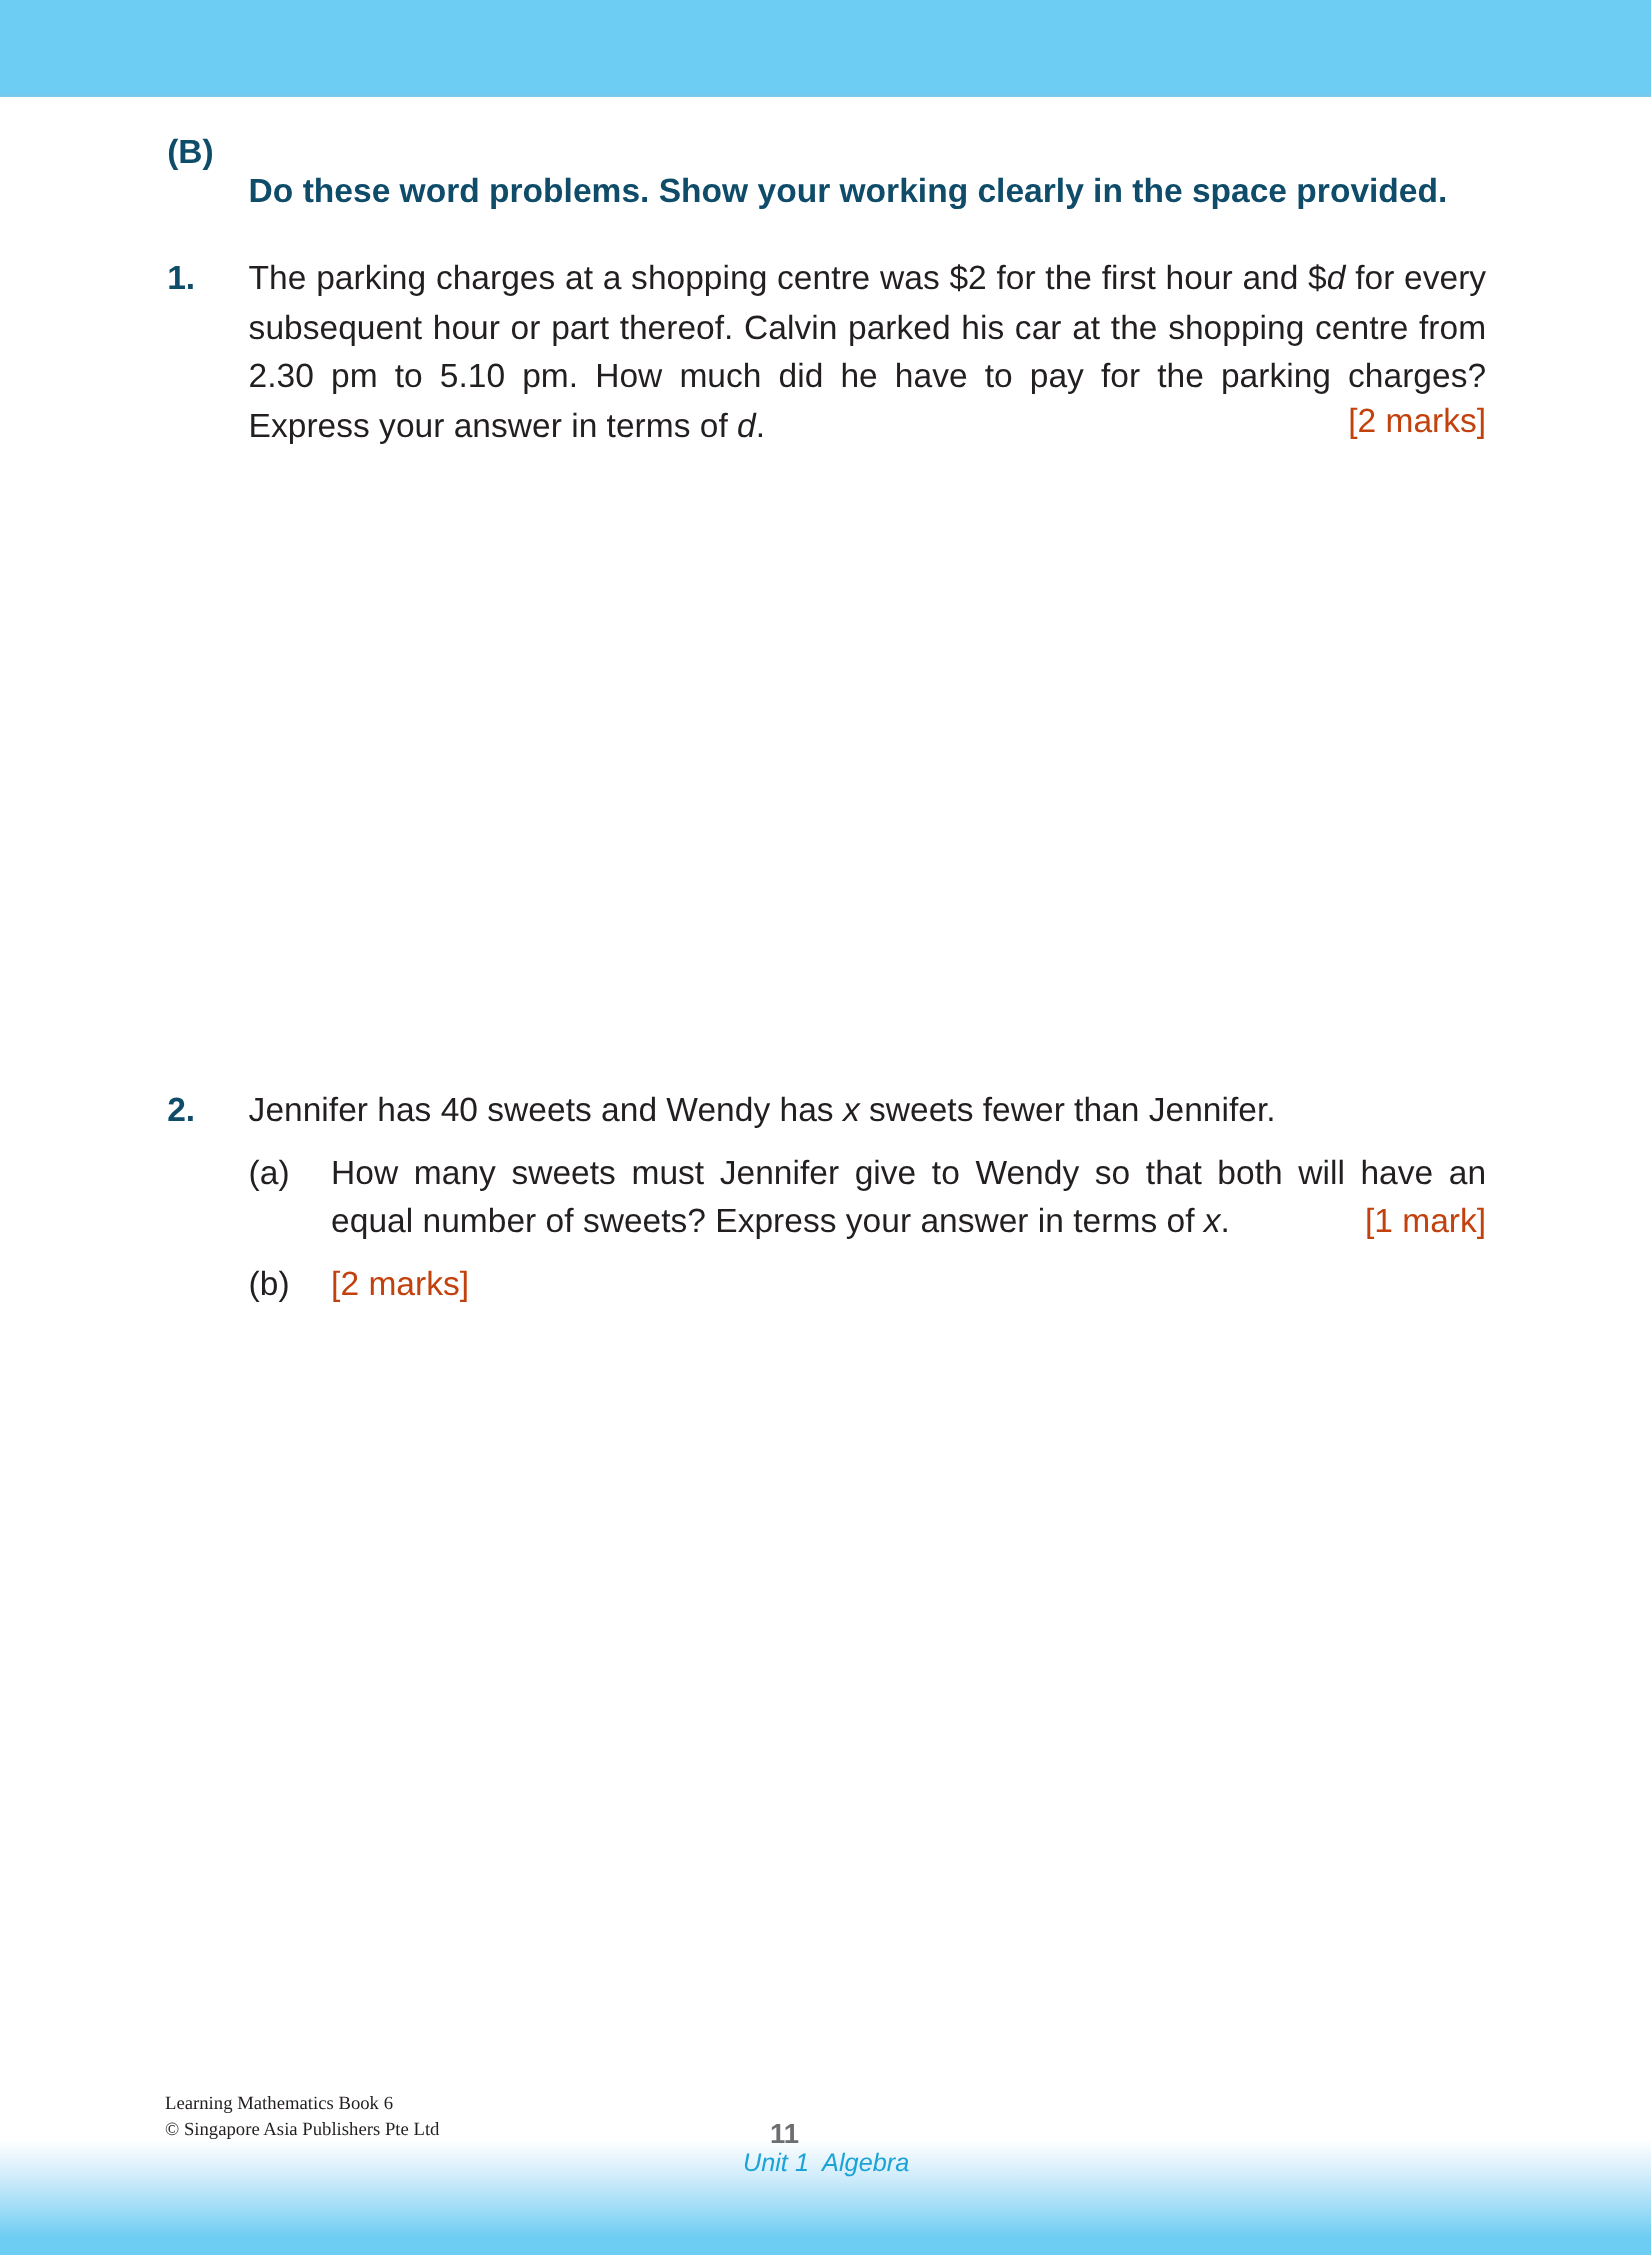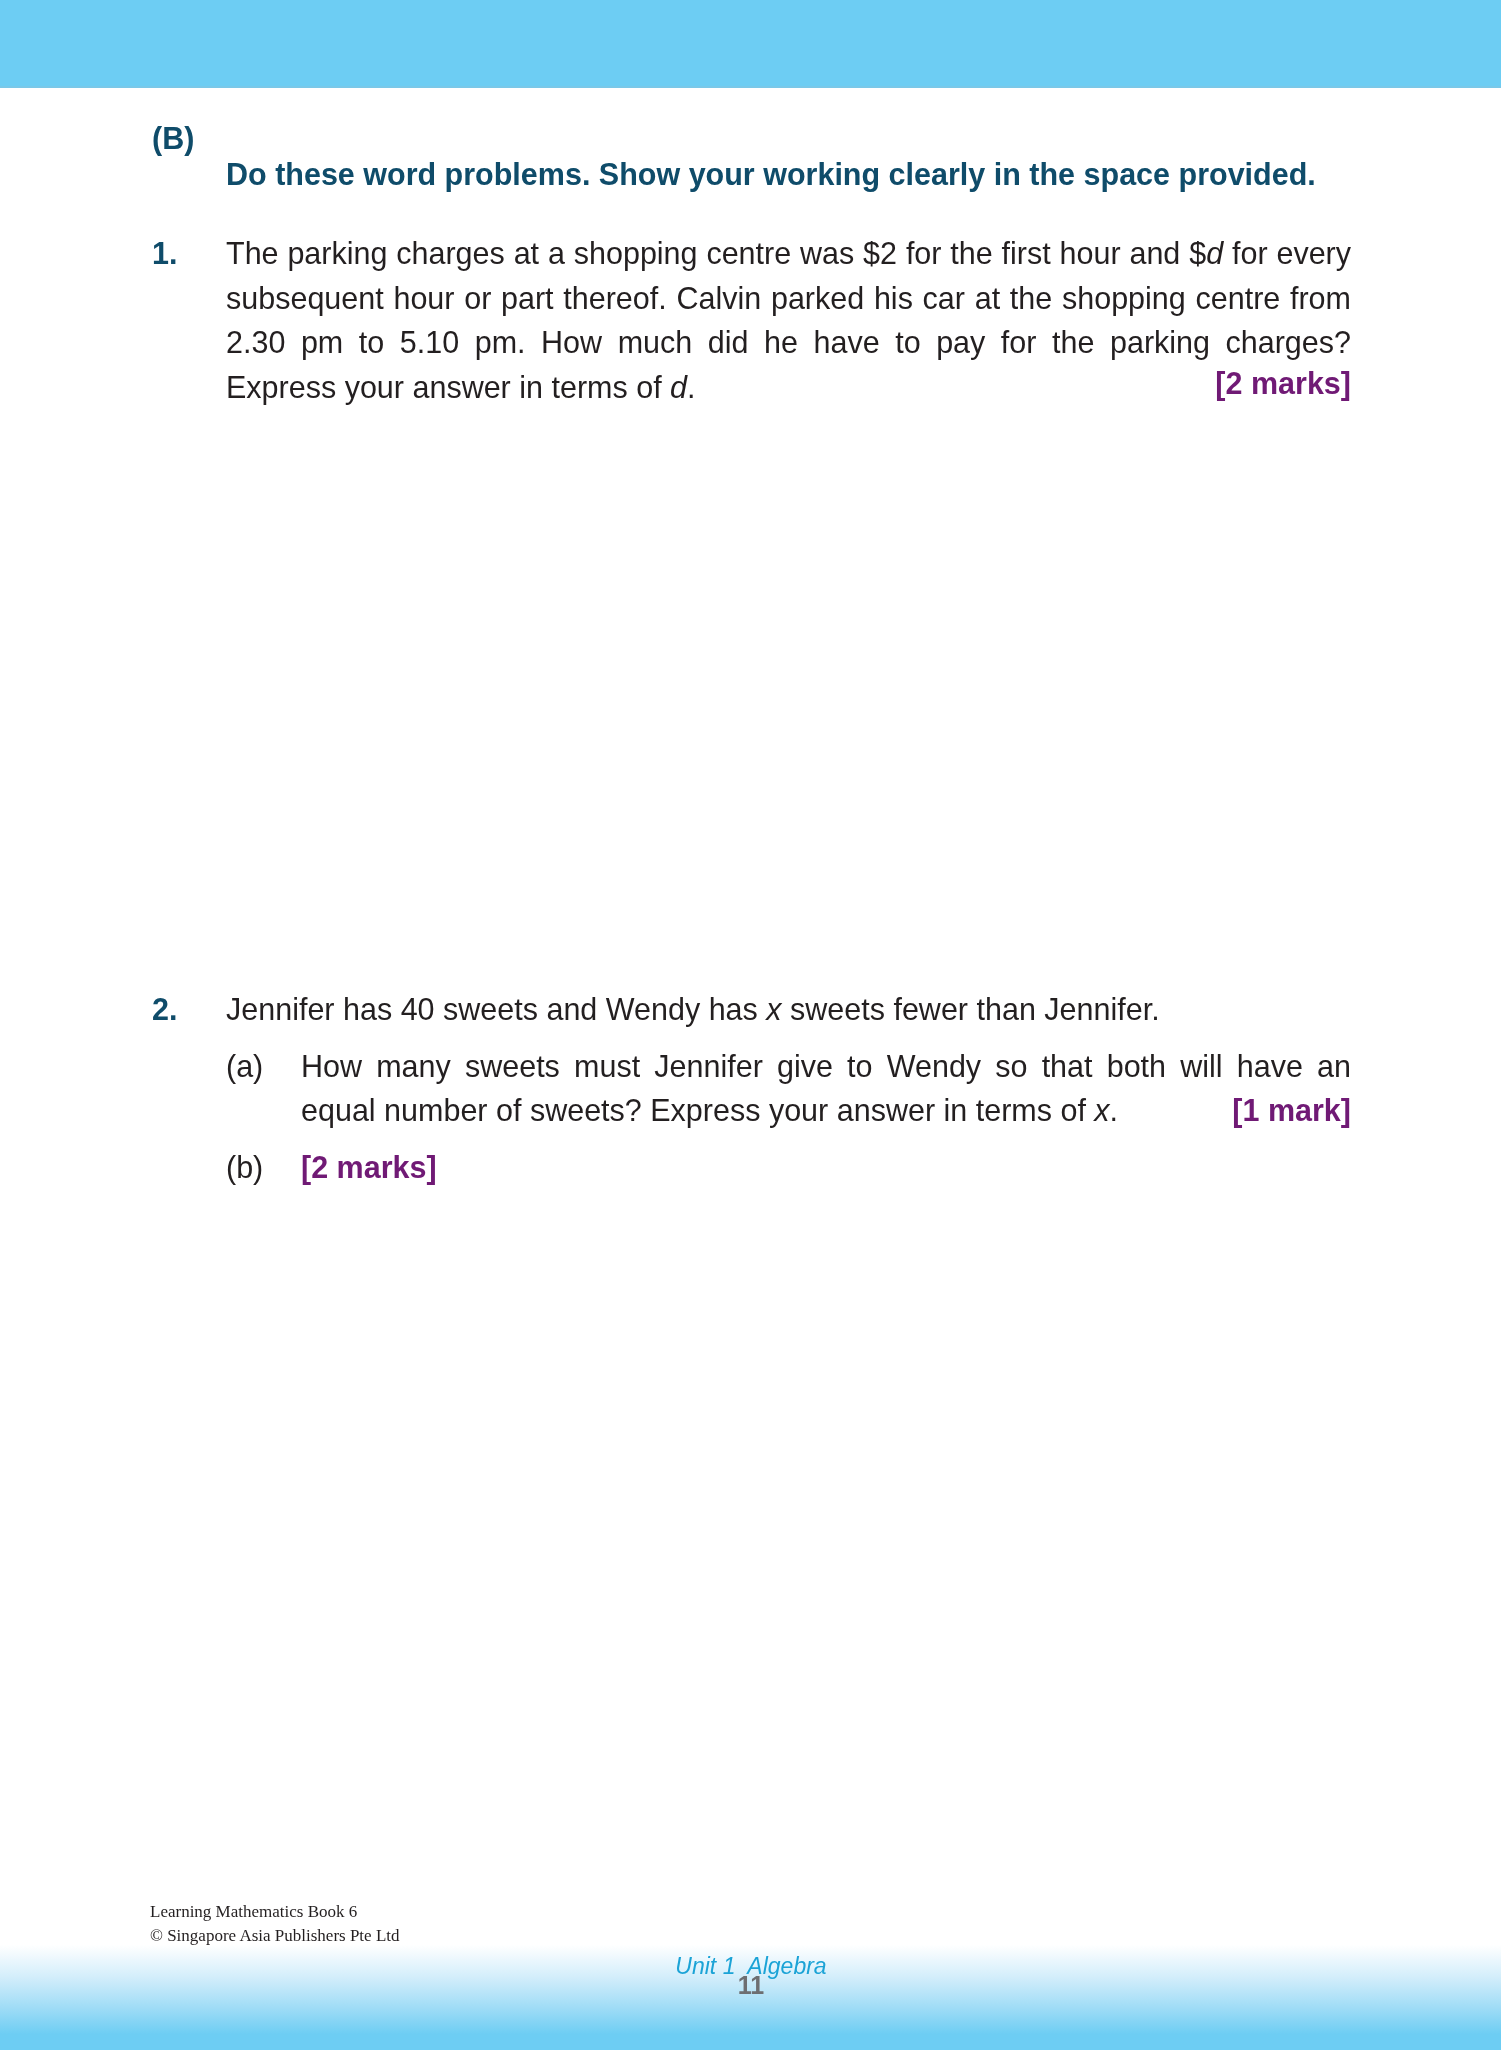--- a/index.html
+++ b/index.html
@@ -29,34 +29,34 @@
 
   .q {
     position:absolute; left:152px; width:1199px;
     font-size:30.5px; line-height:44.5px;
     display:flex;
   }
   .q .num { width:74px; flex:none; font-weight:bold; color:#0f4c6a; }
   .q .body { flex:1; }
   .q .para { text-align:justify; }
   .q .last-line { display:flex; justify-content:space-between; }
-  .marks { font-weight:bold; color:#701a75; white-space:nowrap; }
+  .marks { font-weight:normal; color:#c2410c; white-space:nowrap; }
   i { font-style:italic; }
 
   .sub { display:flex; margin-top:12px; }
   .sub .slbl { width:75px; flex:none; }
   .sub .stxt { flex:1; }
 
   .footer-left {
     position:absolute; left:150px; top:1900px;
     font-family:"Liberation Serif", serif; font-size:17px; line-height:24px;
     color:#231f20;
   }
   .page-num {
-    position:absolute; left:700px; top:1971px; width:102px; text-align:center;
+    position:absolute; left:700px; top:1926px; width:102px; 
     font-weight:bold; font-size:25px; color:#6d6e71;
   }
   .unit {
     position:absolute; left:600px; top:1953px; width:302px; text-align:center;
     font-style:italic; font-size:23px; color:#1ba3d6;
   }
 </style>
 </head>
 <body>
 

